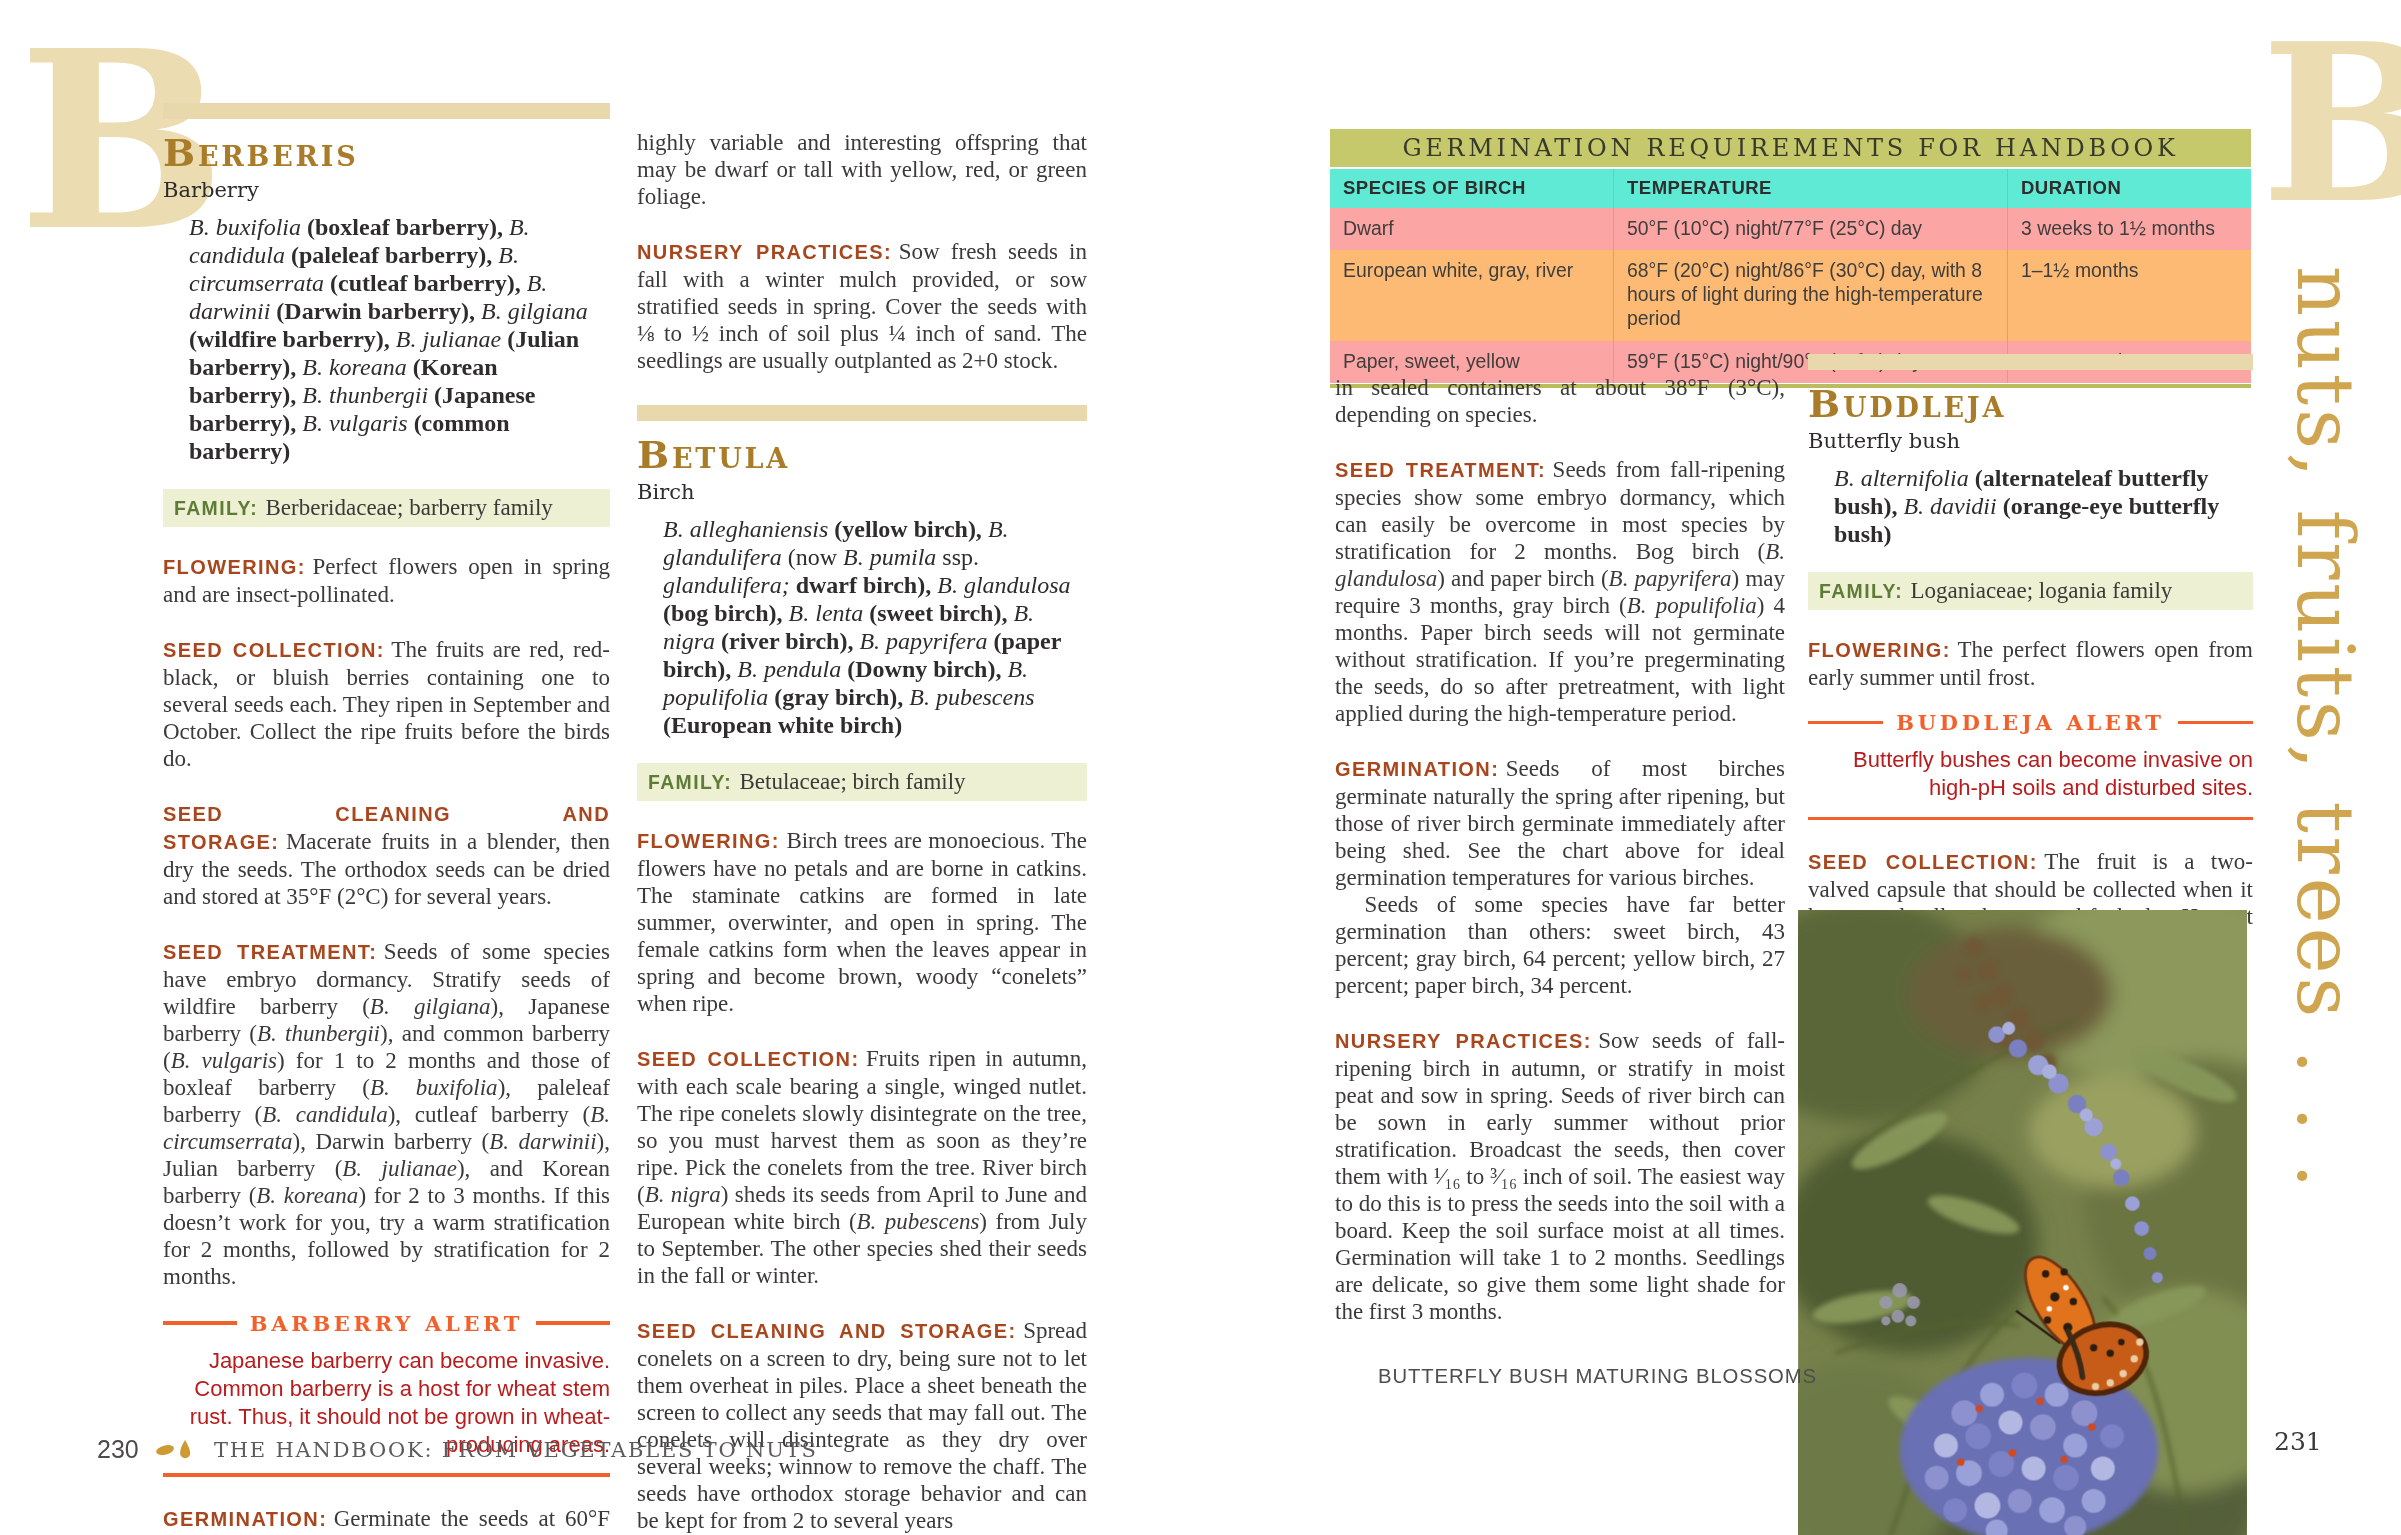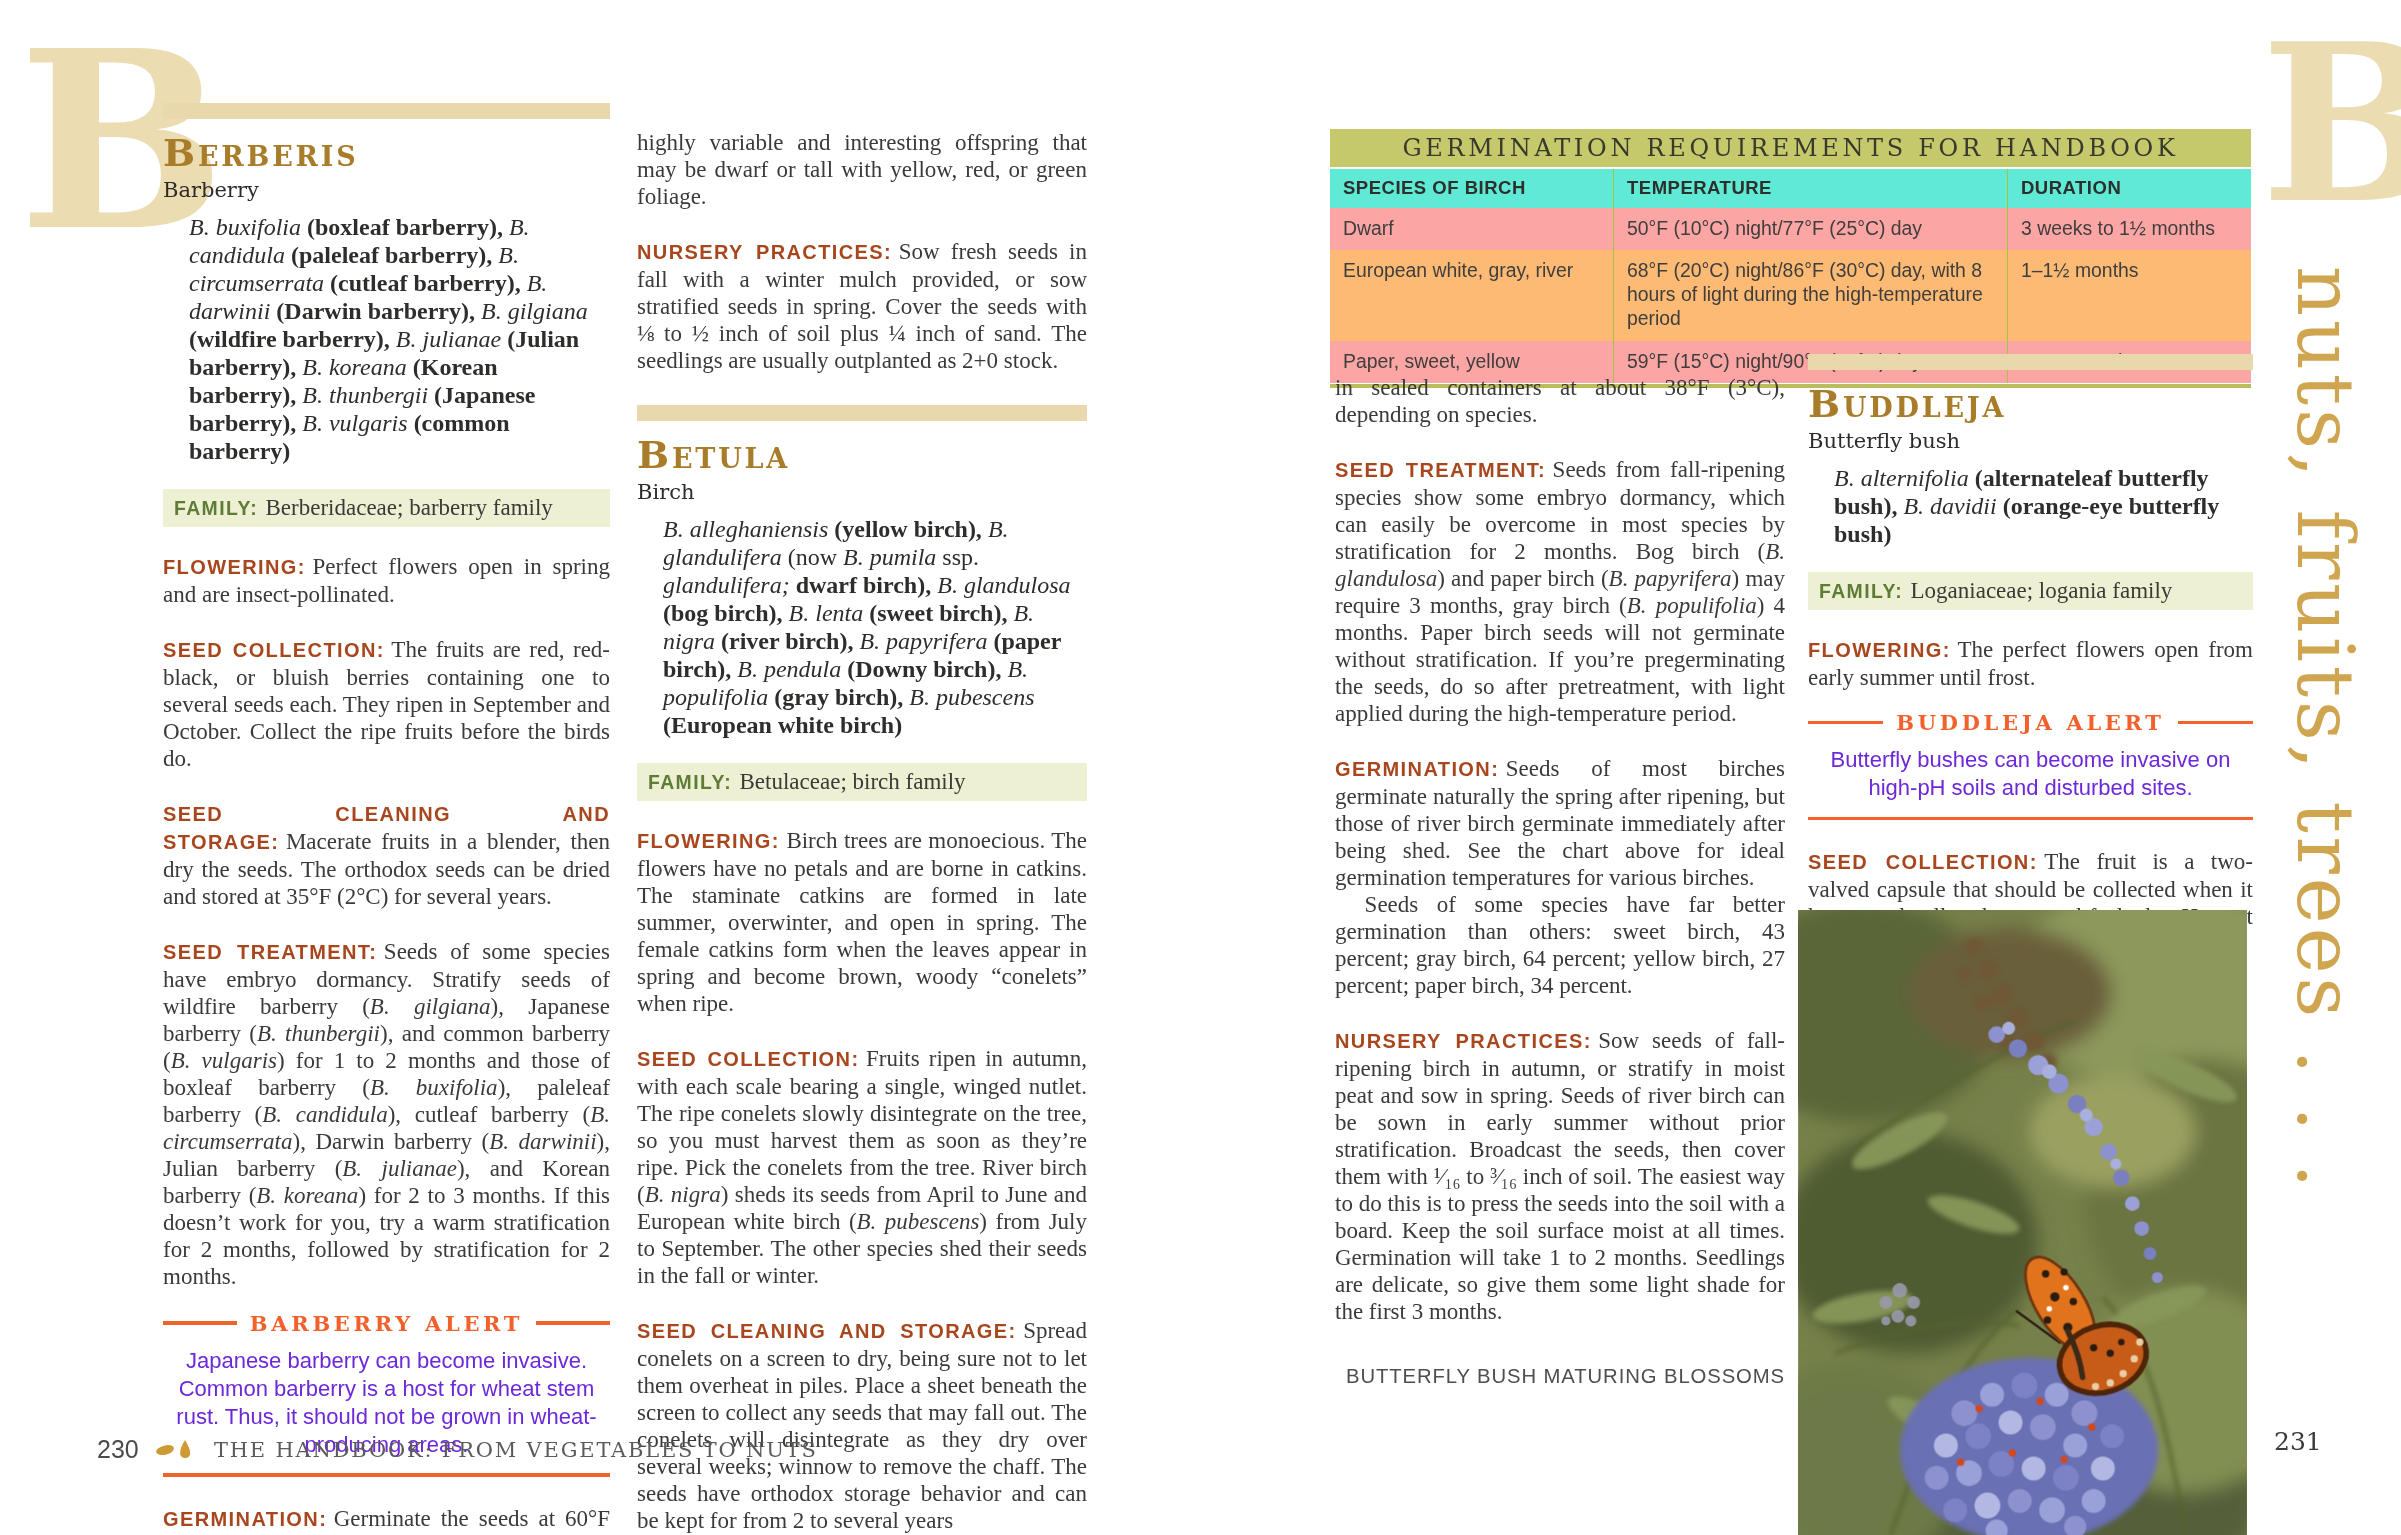--- a/index.html
+++ b/index.html
@@ -45,40 +45,40 @@
   .indent{text-indent:29.6px;margin:0;}
   .noindent{margin:0;}
 
   
   .alert{margin:0 0 28px 0;}
   .alert-head{display:flex;align-items:center;gap:13px;margin-bottom:11px;}
   .alert-rule{flex:1;height:3.7px;background:#f2612c;}
   .alert-title{font-family:"DejaVu Serif",serif;font-weight:bold;font-size:21px;
                color:#f2612c;letter-spacing:3.7px;white-space:nowrap;}
   .alert-text{margin:0 0 14.8px 0;font-family:"Liberation Sans",sans-serif;font-size:22px;
-              line-height:28px;color:#6d28d9;text-align:center;}
+              line-height:28px;color:#b91c1c;text-align:right;}
   .alert-bottom{height:3.7px;background:#f2612c;}
 
   
   #birch-table{position:absolute;left:1330px;top:129px;width:921px;}
   .t-title{background:#c6c96b;text-align:center;padding:4.6px 0 5.5px 0;margin-bottom:1.8px;
            font-family:"DejaVu Serif",serif;font-size:24px;letter-spacing:3.7px;color:#383a2b;}
   .t-row{display:grid;grid-template-columns:283px 394px 244px;}
   .t-row>div+div{border-left:1.8px solid #a9c33f;}
   .t-cell{padding:8.3px 13px 10.2px 13px;font-family:"Liberation Sans",sans-serif;
           font-size:19.4px;line-height:24px;color:#3f3e3c;background:#fca5a5;}
   .t-head .t-cell{background:#5eead4;font-weight:bold;font-size:18.5px;color:#2e2e2c;
                   letter-spacing:0.5px;padding:7.4px 13px;}
   .t-row.green .t-cell{background:#fdba74;}
   .t-bottom{height:3.7px;background:#b9bd5e;border-top:1.8px solid #ffffff;}
 
   
   .photo{position:absolute;left:1798px;top:910px;width:449px;height:626px;overflow:hidden;}
   .photo svg{display:block;}
-  .caption{position:absolute;left:1335px;top:1365px;width:450px;text-align:right;
+  .caption{position:absolute;left:1367px;top:1365px;width:450px;text-align:right;
            font-family:"Liberation Sans",sans-serif;font-size:20.3px;letter-spacing:0.9px;color:#4f4e4c;}
   .pagenum-right{position:absolute;left:2274px;top:1427px;font-family:"DejaVu Serif",serif;
                  font-size:25px;color:#3c3b39;}
 
   
   .footer{position:absolute;left:97px;top:1435px;display:flex;align-items:center;gap:16.6px;}
   .pagenum-left{font-family:"Liberation Sans",sans-serif;font-size:25px;color:#4c4b49;}
   .footer-title{font-family:"DejaVu Serif",serif;font-size:21px;letter-spacing:1.8px;color:#5c5b59;}
 </style>
 </head>

